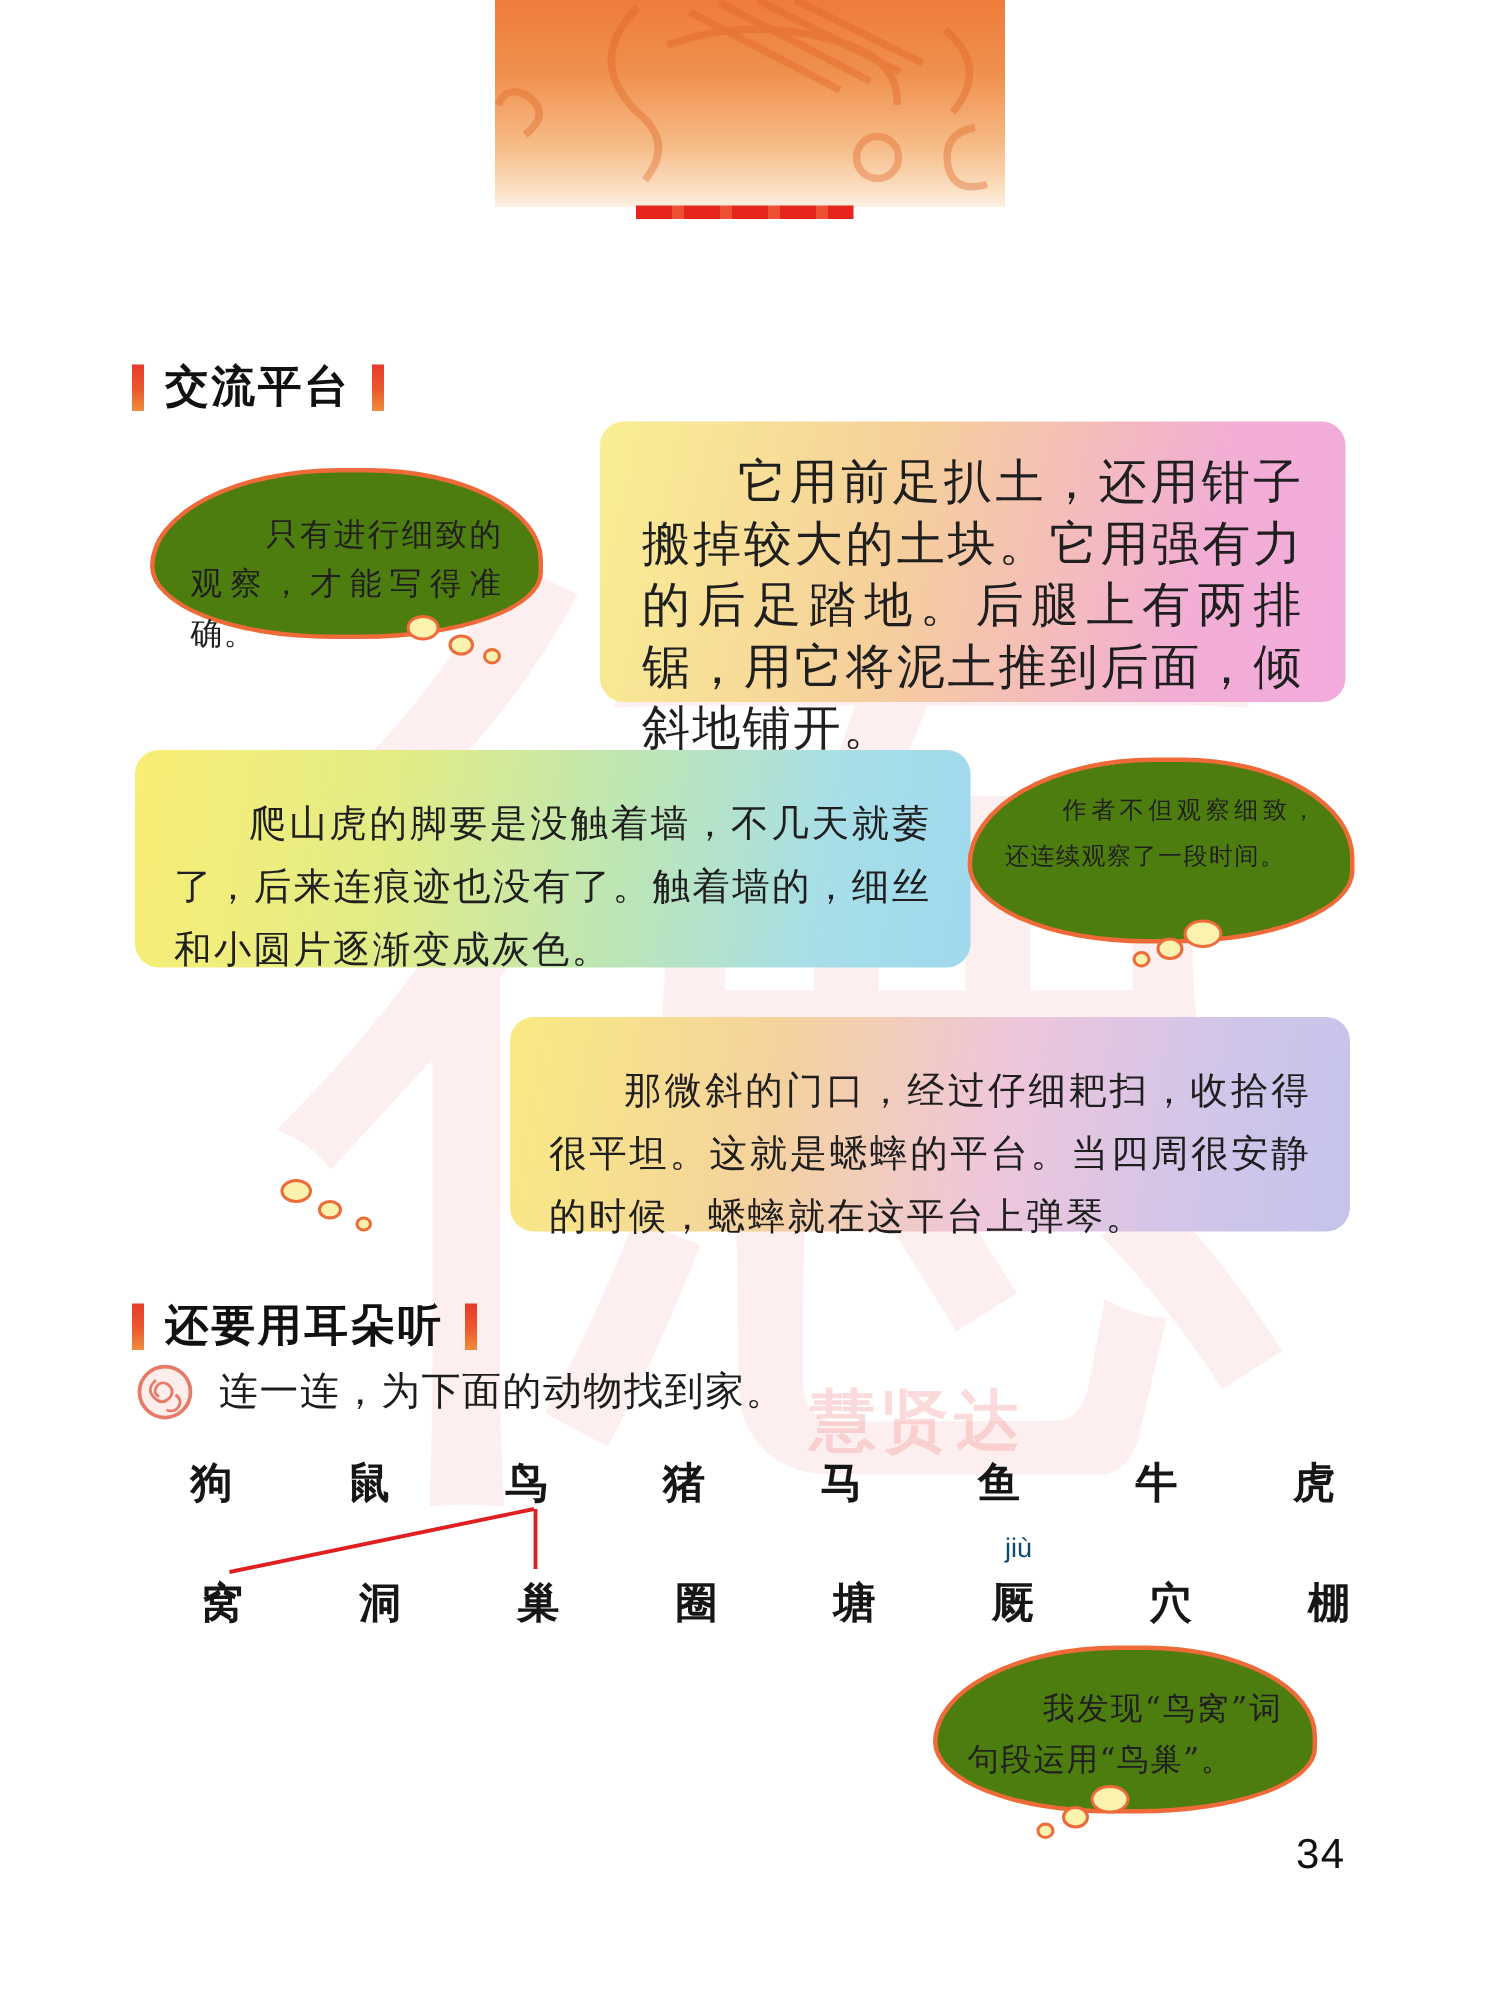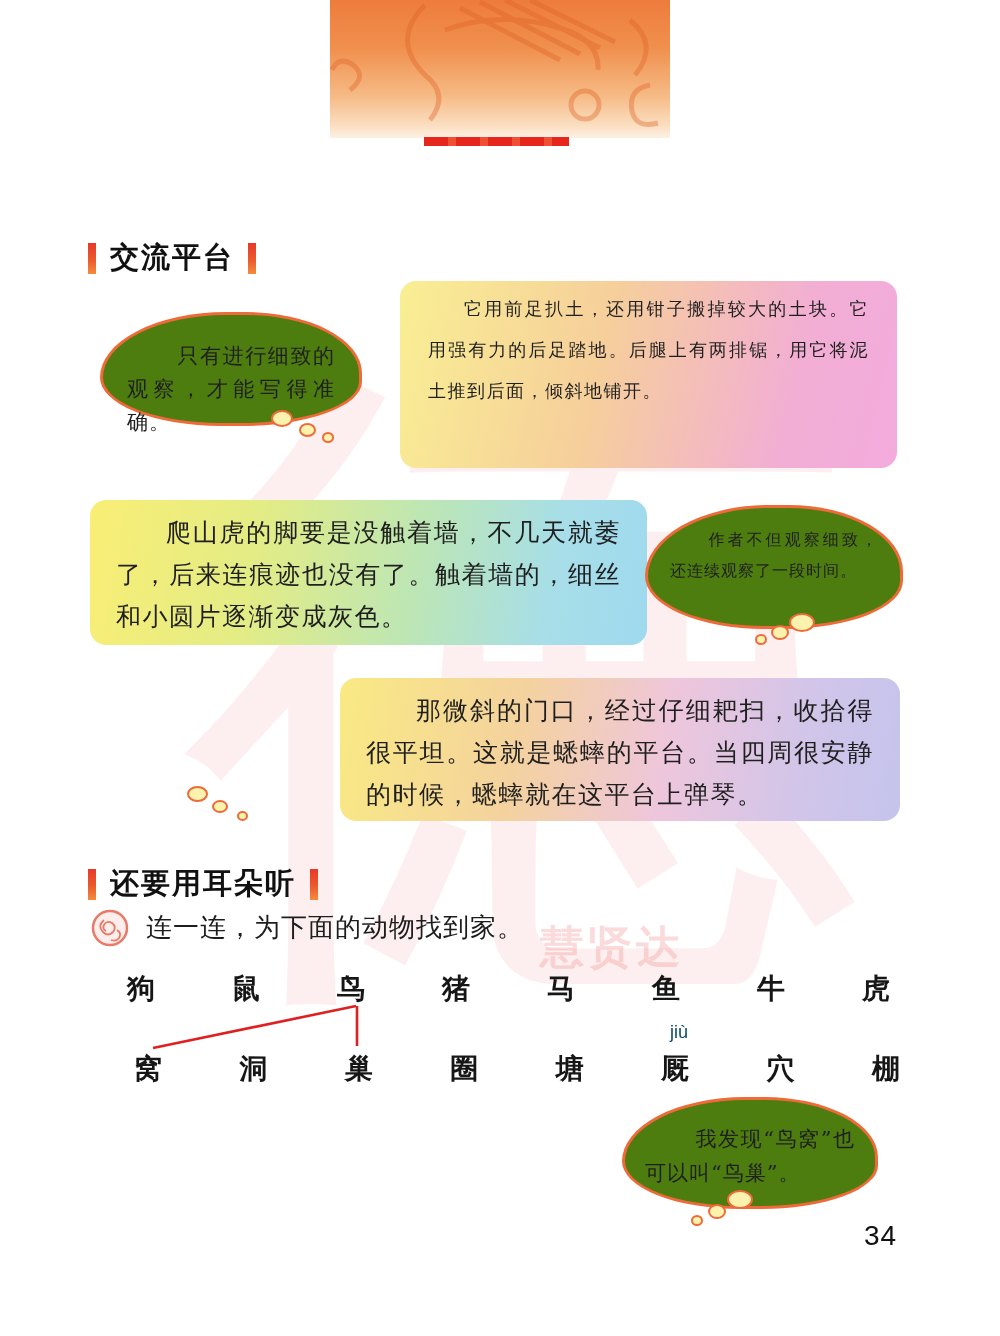--- a/index.html
+++ b/index.html
@@ -33,32 +33,32 @@
     position:absolute;left:424px;top:137px;width:145px;height:9px;
     background:repeating-linear-gradient(90deg,#e6251c 0 24px,#ef4f33 24px 32px);
   }
   
   .section-header{position:absolute;display:flex;align-items:center;gap:14px;}
   .section-bar{width:8px;height:31px;background:linear-gradient(180deg,#e7392a 0%,#ec5a2d 55%,#f28c3e 100%);}
   .section-title{font-size:29px;font-weight:bold;letter-spacing:2px;color:#111;}
   
   .gbox{position:absolute;border-radius:16px;}
   .gbox p{
-    margin:0;padding:7px 28px;text-indent:2em;text-align:justify;
-    font-family:"DejaVu Serif",serif;font-size:18px;line-height:41px;
+    margin:0;padding:20px 28px;text-indent:2em;text-align:justify;
+    font-family:"DejaVu Serif",serif;font-size:32px;line-height:41px;
     letter-spacing:1.5px;color:#1f1f1f;
   }
   #box1{left:400px;top:281px;width:497px;height:187px;
     background:linear-gradient(103deg,#f9ef93 0%,#f6cf9b 40%,#f2aed4 78%,#f3abdd 100%);}
   #box2{left:90px;top:500px;width:557px;height:145px;
     background:linear-gradient(100deg,#f9ee75 0%,#e3ec85 30%,#bde6b4 58%,#a7deе8 82%,#9fd9ee 100%);
     background:linear-gradient(100deg,#f9ee75 0%,#e3ec85 30%,#bde6b4 58%,#a7dee8 82%,#9fd9ee 100%);}
   #box3{left:340px;top:678px;width:560px;height:143px;
     background:linear-gradient(100deg,#f9ea83 0%,#f4d29e 32%,#eec6dc 58%,#d1c5e9 82%,#c5c4ec 100%);}
-  #box2 p,#box3 p{padding:12px 26px;line-height:42px;font-size:25px;}
+  #box2 p,#box3 p{padding:28px 26px;line-height:42px;font-size:25px;}
   
   .bubble{
     position:absolute;background:#4d7c0f;border:3px solid #ee6a38;
     border-radius:52% 48% 50% 50% / 62% 58% 42% 46%;
     box-sizing:border-box;
   }
   .bubble p{
     margin:0;font-family:"DejaVu Serif",serif;color:#1f1f1f;
     text-indent:2.4em;text-align:justify;letter-spacing:1px;
   }
@@ -186,21 +186,21 @@
     <span>穴</span>
     <span>棚</span>
   </div>
 
   <svg id="connections-svg" width="1000" height="1336" viewBox="0 0 1000 1336">
     <line x1="356" y1="1006" x2="153" y2="1048" stroke="#e02020" stroke-width="2.6"></line>
     <line x1="357" y1="1006" x2="357" y2="1046" stroke="#e02020" stroke-width="2.6"></line>
   </svg>
 
   <div class="bubble" id="bubble4">
-    <p>我发现“鸟窝”也可以叫“鸟巢”。</p>
+    <p>我发现“鸟窝”词句段运用“鸟巢”。</p>
   </div>
   <div class="tail-dot" style="left:727px;top:1190px;width:22px;height:15px;"></div>
   <div class="tail-dot" style="left:708px;top:1204px;width:14px;height:11px;"></div>
   <div class="tail-dot" style="left:691px;top:1215px;width:8px;height:7px;"></div>
 
   <div class="page-number">34</div>
 
 </div>
 
 </body></html>

